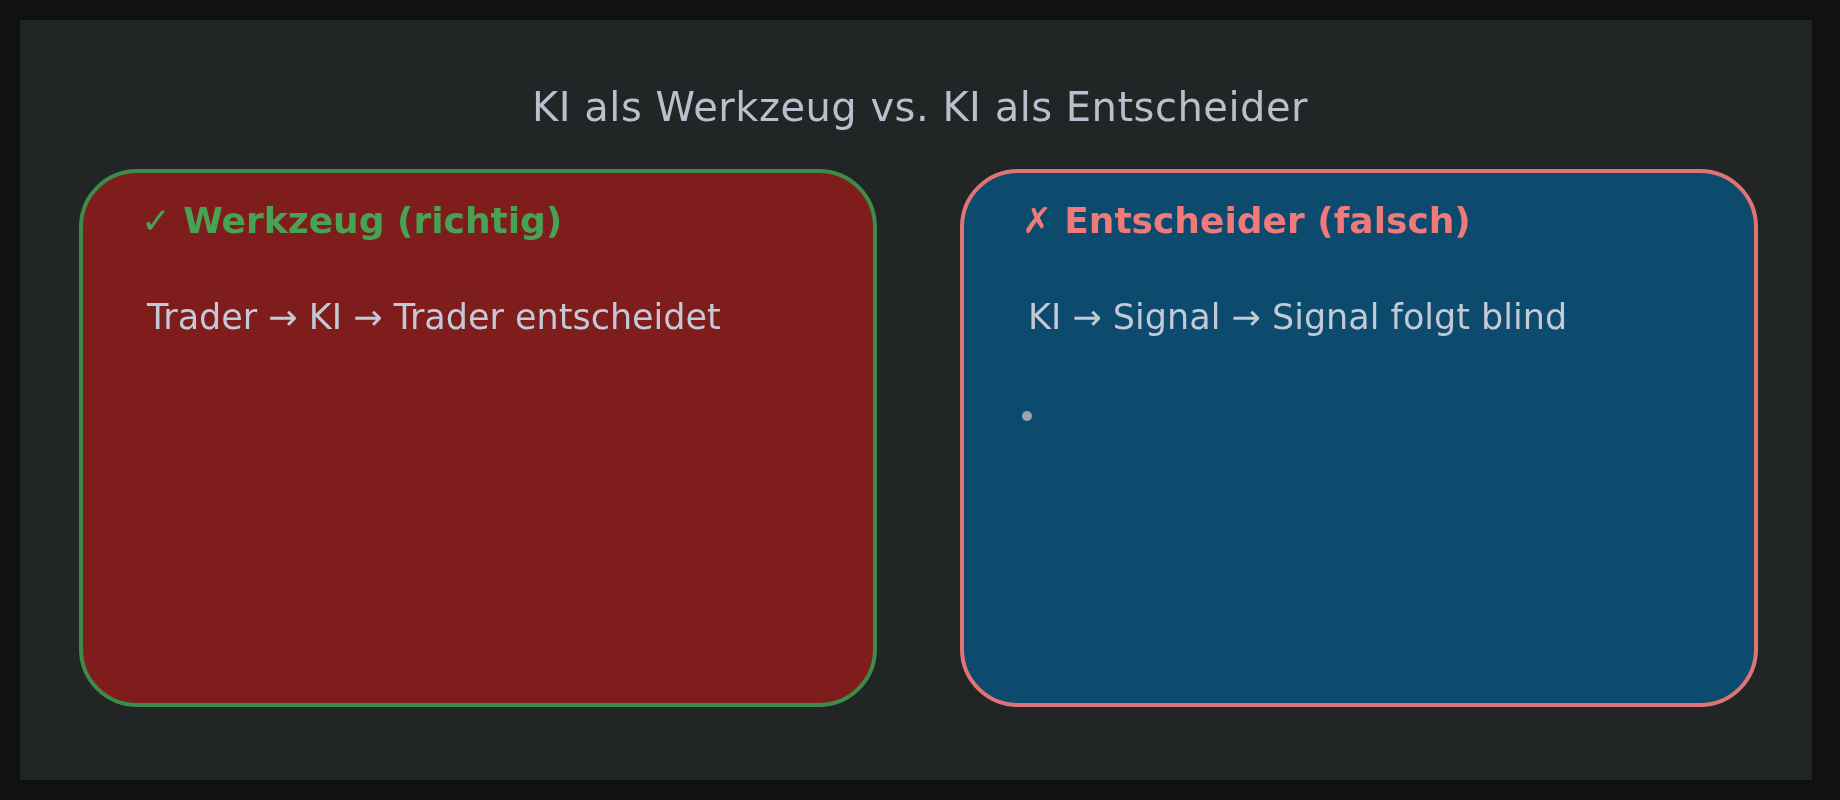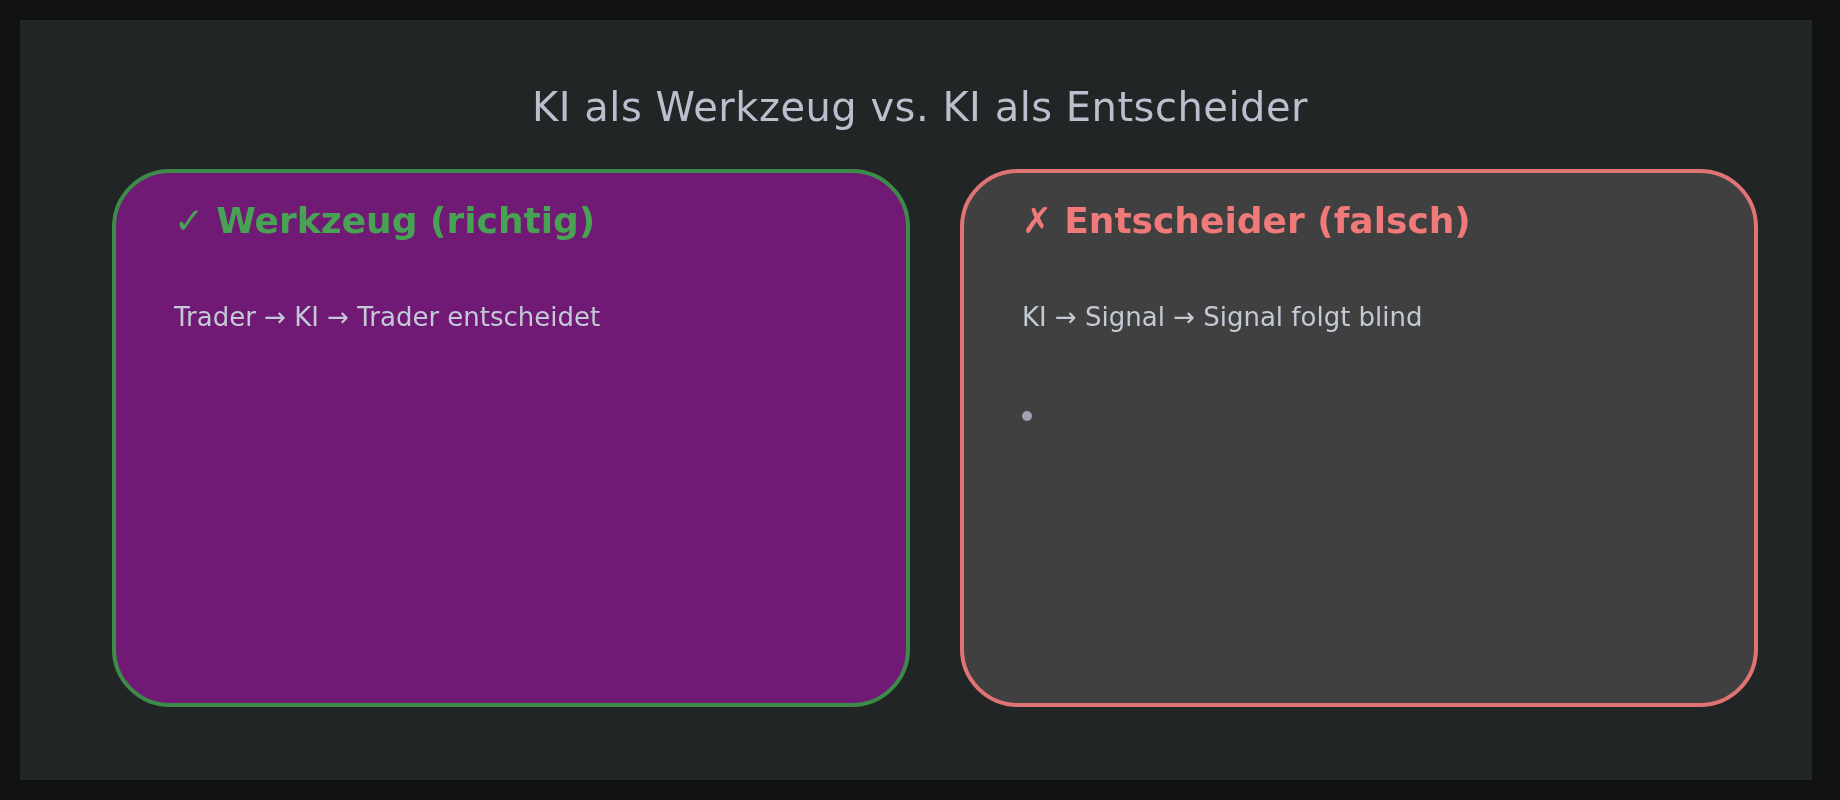--- a/index.html
+++ b/index.html
@@ -37,49 +37,48 @@
       position: absolute;
       top: 149px;
       width: 798px;
       height: 538px;
       border-radius: 58px;
       box-sizing: border-box;
       border: 4px solid;
     }
     .card.good {
       left: 59px;
-      background: #701a75;
+      background: #7f1d1d;
       border-color: #3d8b48;
-      margin-left: 33px;
     }
     .card.bad {
       left: 940px;
-      background: #404040;
+      background: #0c4a6e;
       border-color: #e07474;
       text-decoration: underline;
     }
     .card-heading {
       position: absolute;
       left: 58px;
       top: 24px;
       font-size: 36px;
       line-height: 48px;
       font-weight: bold;
     }
     .card.good .card-heading { color: #47a353; }
     .card.bad .card-heading { color: #f07a7a; }
     .card-heading .mark {
       display: inline-block;
       margin-right: 12px;
     }
     .flow {
       position: absolute;
-      left: 58px;
+      left: 64px;
       top: 124px;
-      font-size: 26px;
+      font-size: 35px;
       line-height: 40px;
       color: #c3c9d5;
     }
     .bullets {
       position: absolute;
       left: 58px;
       top: 220px;
       margin: 0;
       padding: 0;
       list-style: none;

